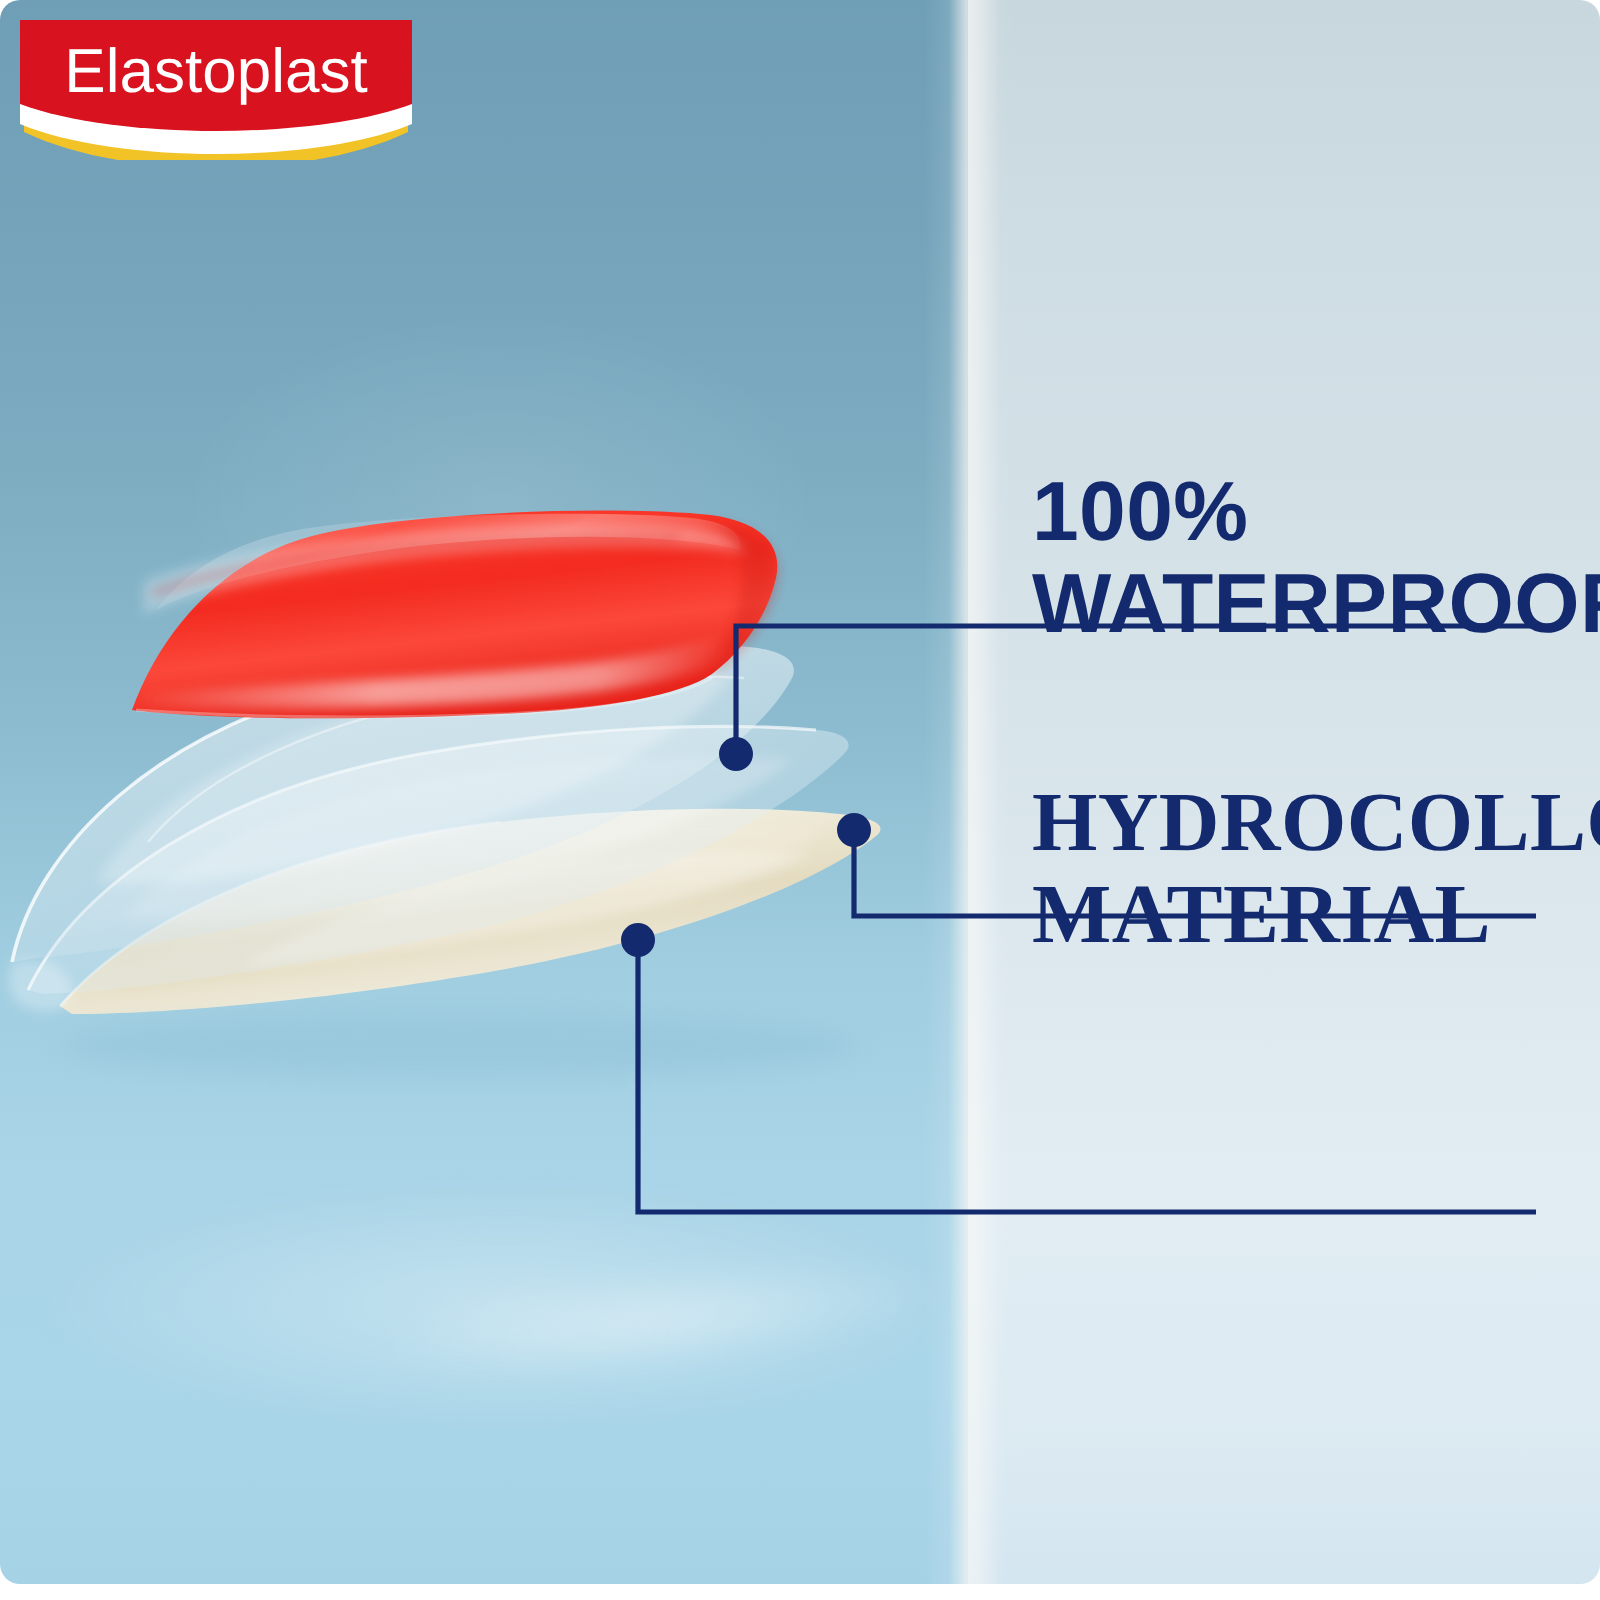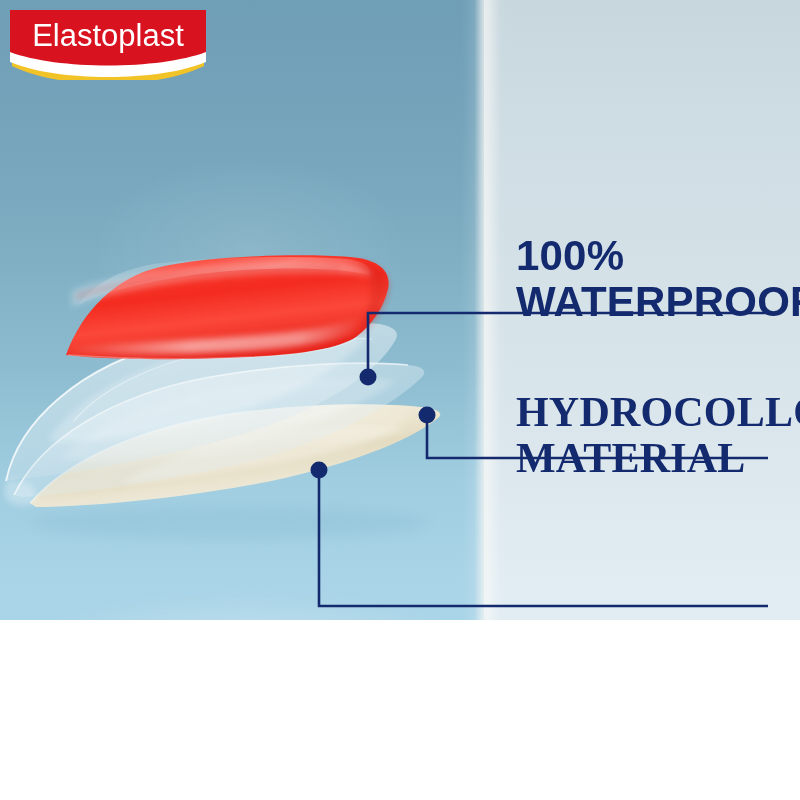--- a/index.html
+++ b/index.html
@@ -3,23 +3,24 @@
 <meta charset="utf-8">
 <style>
   html, body {
     margin: 0;
     padding: 0;
     background: #ffffff;
   }
   #stage {
     position: relative;
     width: 800px;
-    height: 620px;
+    height: 792px;
     overflow: hidden;
     font-family: "Liberation Sans", sans-serif;
+    border-radius: 10px;
   }
 
   
   .bg-left {
     position: absolute;
     left: 0; top: 0;
     width: 484px; height: 800px;
     background: linear-gradient(180deg,
         #6f9fb6 0%,
         #74a3ba 14%,

